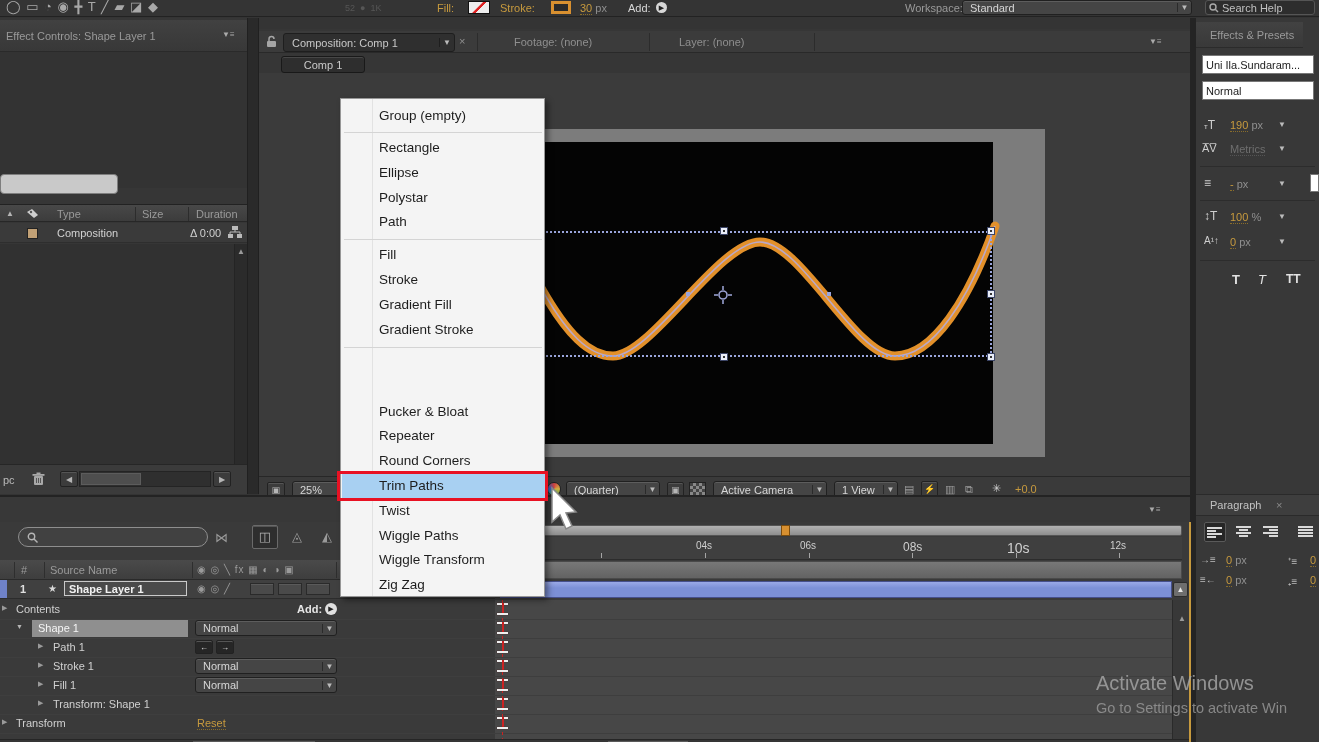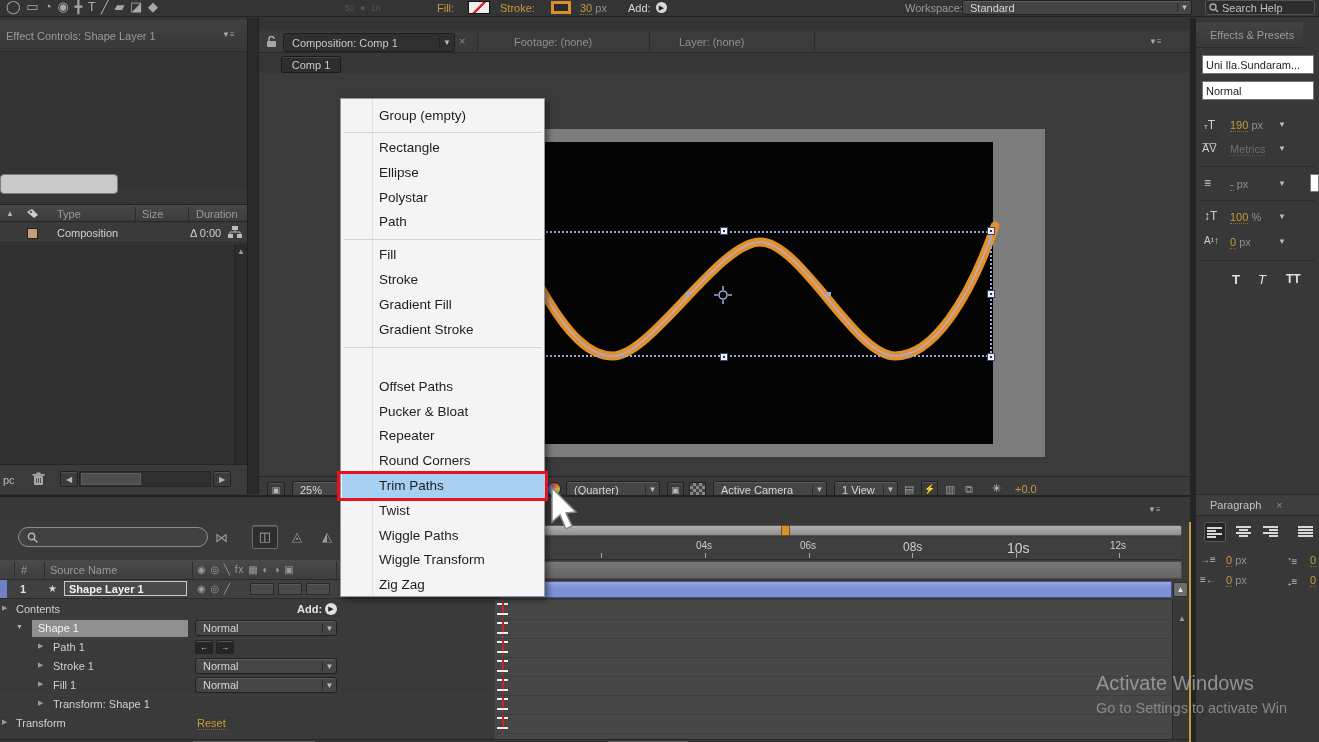--- a/index.html
+++ b/index.html
@@ -134,21 +134,21 @@
       </div>
       <span class="abs txt" style="left:200px;top:4px;color:#8f8f8f;">×</span>
       <i class="abs" style="left:218px;top:2px;width:1px;height:18px;background:#2c2c2c;"></i>
       <span class="abs txt dim" style="left:255px;top:5px;">Footage: (none)</span>
       <i class="abs" style="left:390px;top:2px;width:1px;height:18px;background:#2c2c2c;"></i>
       <span class="abs txt dim" style="left:420px;top:5px;">Layer: (none)</span>
       <i class="abs" style="left:555px;top:2px;width:1px;height:18px;background:#2c2c2c;"></i>
       <span class="abs txt" style="left:890px;top:6px;font-size:8px;color:#aaa;">▼≡</span>
     </div>
 
-    <div class="abs" style="left:22px;top:27px;width:60px;height:17px;background:#2e2e2e;border:1px solid #191919;border-radius:3px;box-shadow:inset 0 1px 0 #474747;color:#c9c9c9;text-align:center;line-height:16px;">
+    <div class="abs" style="left:22px;top:27px;width:84px;height:17px;background:#2e2e2e;border:1px solid #191919;border-radius:3px;box-shadow:inset 0 1px 0 #474747;color:#c9c9c9;text-align:center;line-height:16px;">
       <span>Comp 1</span>
     </div>
 
     <div class="abs" style="left:0;top:44px;width:931px;height:403px;background:#3b3b3b;overflow:hidden;">
 
       <div class="abs" style="left:234px;top:56px;width:552px;height:328px;background:#7c7c7c;"></div>
 
       <div class="abs" style="left:286px;top:69px;width:448px;height:302px;background:#040404;"></div>
 
       <svg class="abs" width="460" height="302" style="left:286px;top:69px;" viewBox="0 0 460 302">
@@ -451,21 +451,20 @@
     <div class="menu-item" style="top:37px;">Rectangle</div>
     <div class="menu-item" style="top:62px;">Ellipse</div>
     <div class="menu-item" style="top:87px;">Polystar</div>
     <div class="menu-item" style="top:111px;">Path</div>
     <i class="menu-sep" style="top:140px;"></i>
     <div class="menu-item" style="top:144px;">Fill</div>
     <div class="menu-item" style="top:169px;">Stroke</div>
     <div class="menu-item" style="top:194px;">Gradient Fill</div>
     <div class="menu-item" style="top:219px;">Gradient Stroke</div>
     <i class="menu-sep" style="top:248px;"></i>
-    <div class="menu-item" style="top:276px;">Offset Paths</div>
     <div class="menu-item" style="top:301px;">Pucker &amp; Bloat</div>
     <div class="menu-item" style="top:325px;">Repeater</div>
     <div class="menu-item" style="top:350px;">Round Corners</div>
     <div class="menu-item" style="top:375px;background:#a8d0f2;">Trim Paths</div>
     <div class="menu-item" style="top:400px;">Twist</div>
     <div class="menu-item" style="top:425px;">Wiggle Paths</div>
     <div class="menu-item" style="top:449px;">Wiggle Transform</div>
     <div class="menu-item" style="top:474px;">Zig Zag</div>
   </div>
 

